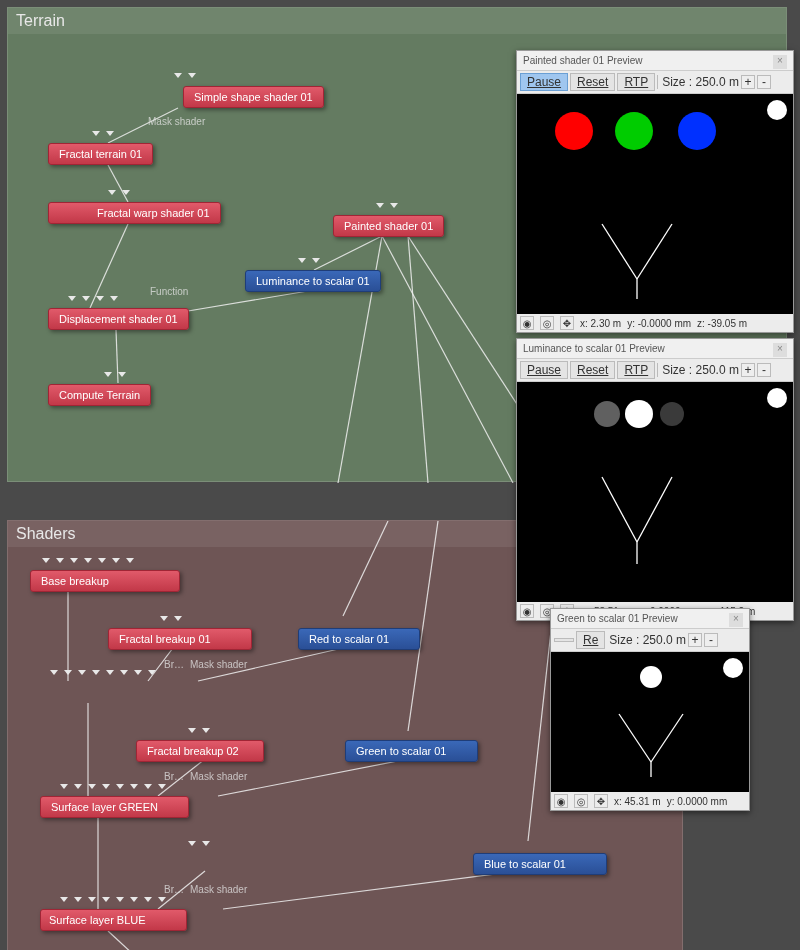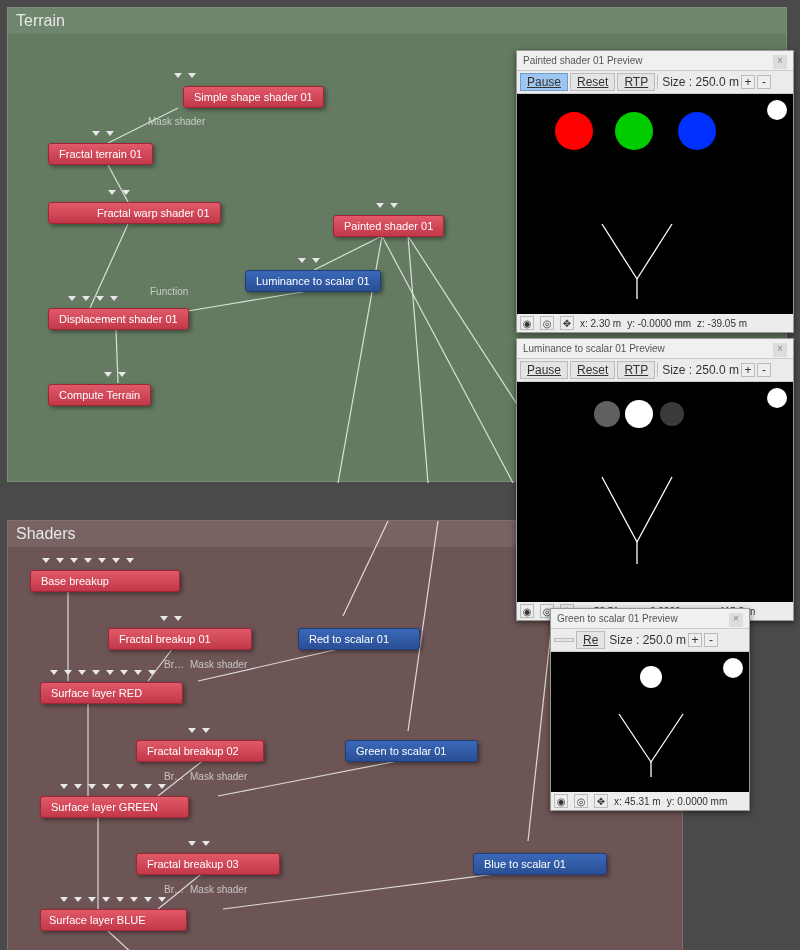--- a/index.html
+++ b/index.html
@@ -258,21 +258,20 @@
   <div class="conn-markers" style="left:42px; top:149px;">
       <span></span>
       <span></span>
       <span></span>
       <span></span>
       <span></span>
       <span></span>
       <span></span>
       <span></span>
     </div>
-  <div class="node red" style="left:32px; top:161px; padding-right:40px;">Surface layer RED</div>
 
   <div class="conn-markers" style="left:180px; top:207px;">
       <span></span>
       <span></span>
     </div>
   <div class="node red" style="left:128px; top:219px; padding-right:24px;">Fractal breakup 02</div>
   <div class="node blue" style="left:337px; top:219px; padding-right:30px;">Green to scalar 01</div>
   <div class="node-label" style="left:156px; top:250px;">Br…</div>
   <div class="node-label" style="left:182px; top:250px;">Mask shader</div>
 
@@ -285,21 +284,20 @@
       <span></span>
       <span></span>
       <span></span>
     </div>
   <div class="node red" style="left:32px; top:275px; padding-right:30px;">Surface layer GREEN</div>
 
   <div class="conn-markers" style="left:180px; top:320px;">
       <span></span>
       <span></span>
     </div>
-  <div class="node red" style="left:128px; top:332px; padding-right:40px;">Fractal breakup 03</div>
   <div class="node blue" style="left:465px; top:332px; padding-right:40px;">Blue to scalar 01</div>
   <div class="node-label" style="left:156px; top:363px;">Br…</div>
   <div class="node-label" style="left:182px; top:363px;">Mask shader</div>
 
   <div class="conn-markers" style="left:52px; top:376px;">
       <span></span>
       <span></span>
       <span></span>
       <span></span>
       <span></span>

